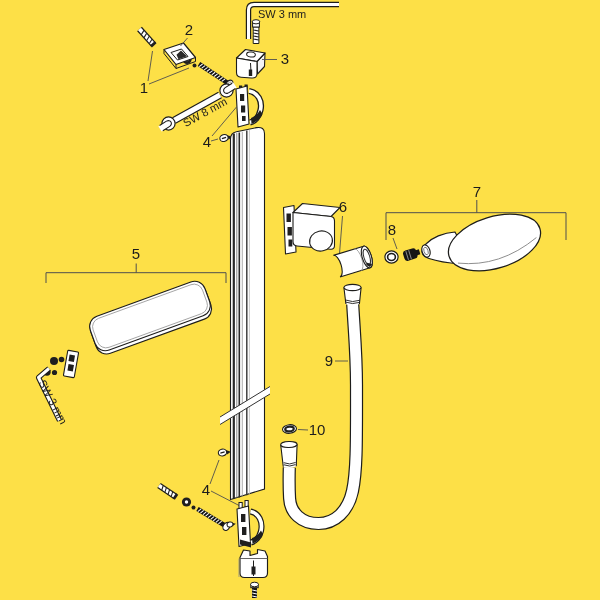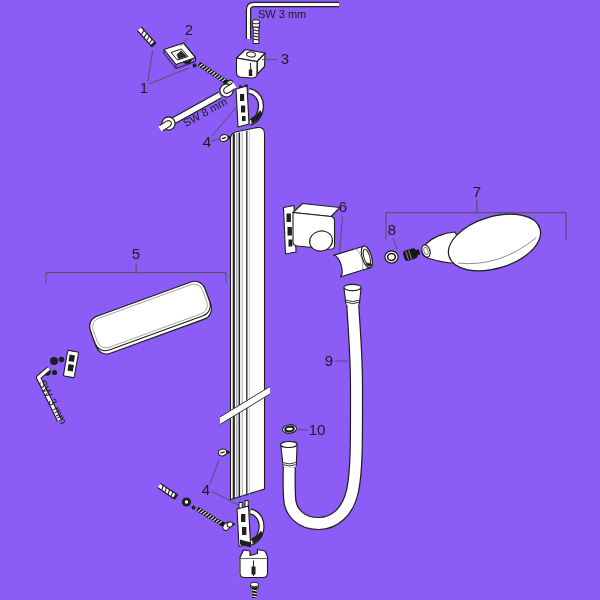--- a/index.html
+++ b/index.html
@@ -1,16 +1,16 @@
 <!DOCTYPE html>
 <html><head>
 <meta charset="utf-8">
 <style>
   html,body{margin:0;padding:0;background:#ffffff;}
-  #stage{width:600px;height:600px;position:relative;background:#8b5cf6;overflow:hidden;}
+  #stage{width:600px;height:600px;position:relative;background:#fde047;overflow:hidden;}
   svg{display:block;}
   text{font-family:"Liberation Sans","DejaVu Sans",sans-serif;fill:#1c1c1c;}
   .num{font-size:15px;}
   .sw{font-size:11px;}
 </style>
 </head>
 <body>
 
 <div id="stage">
 <svg width="600" height="600" viewBox="0 0 600 600">

